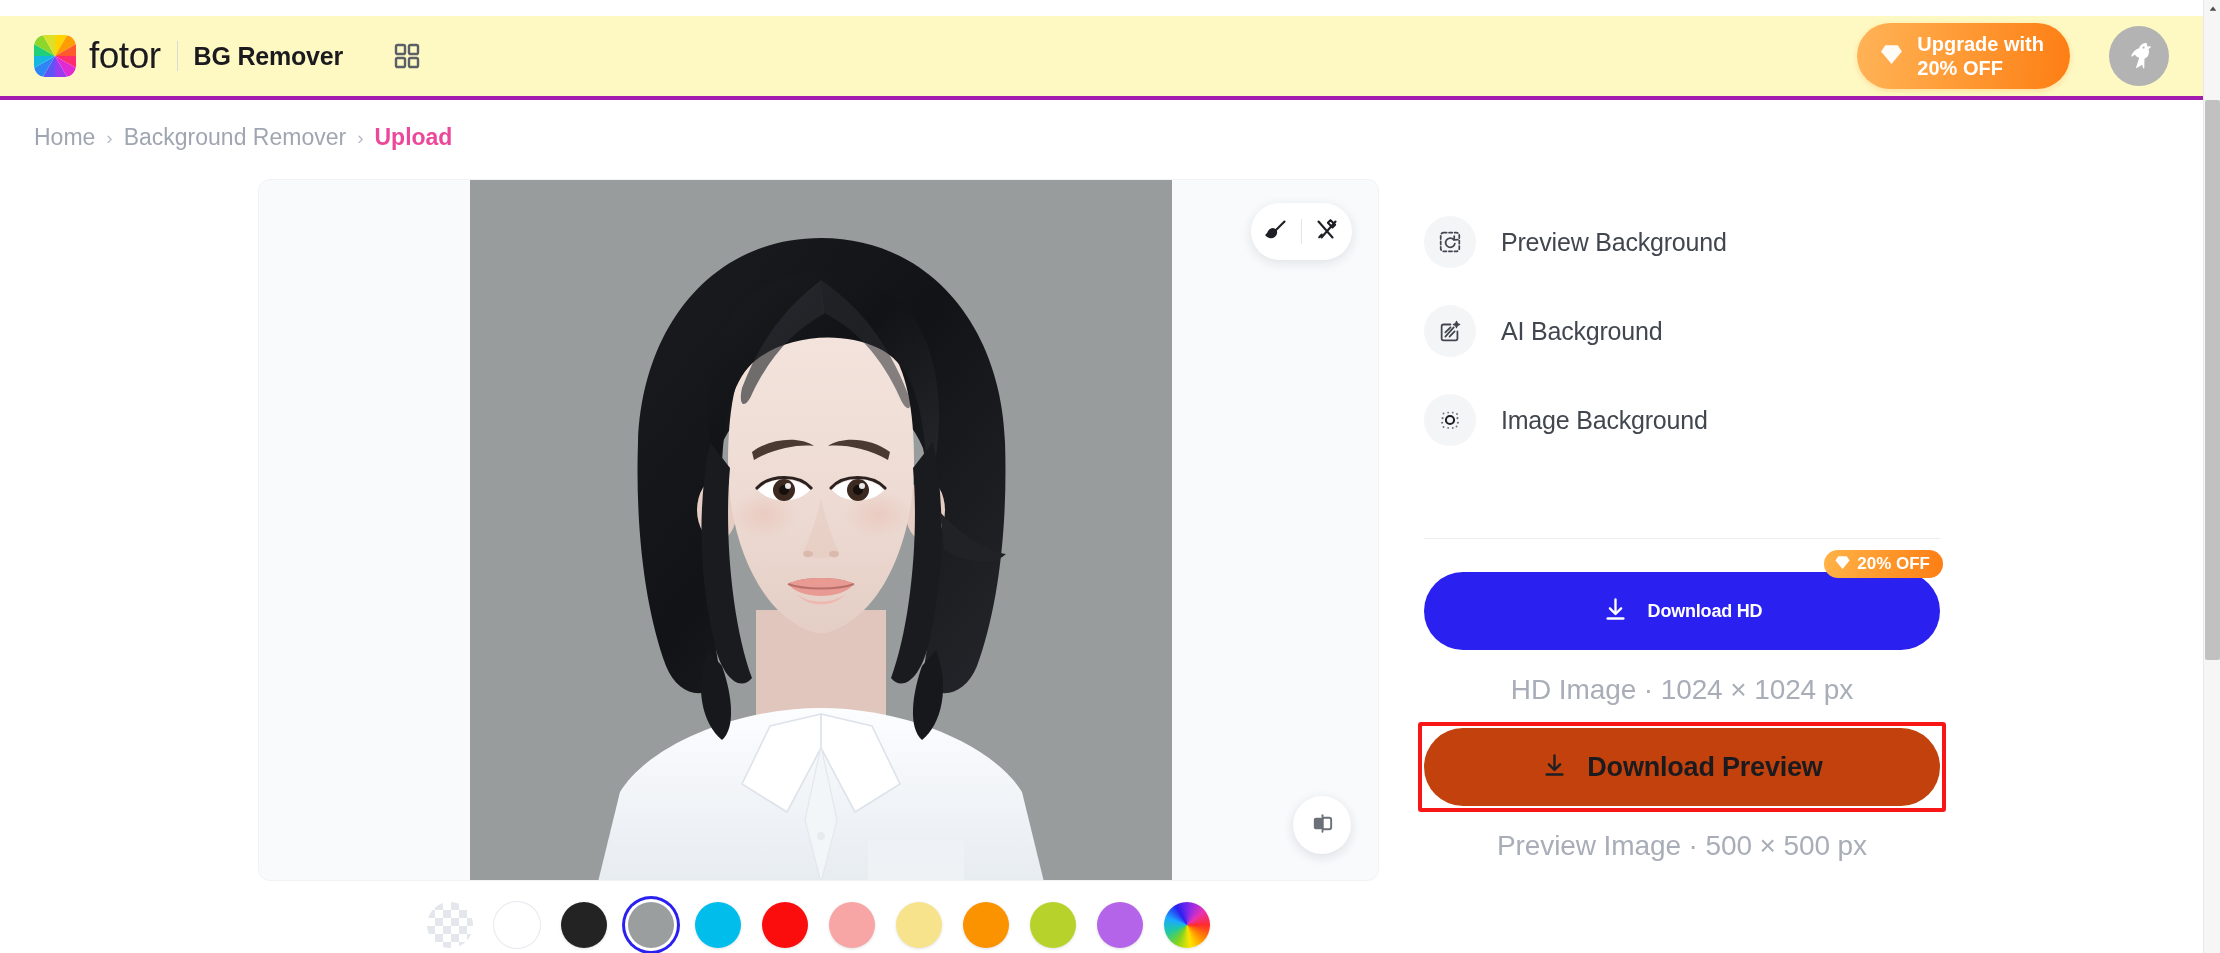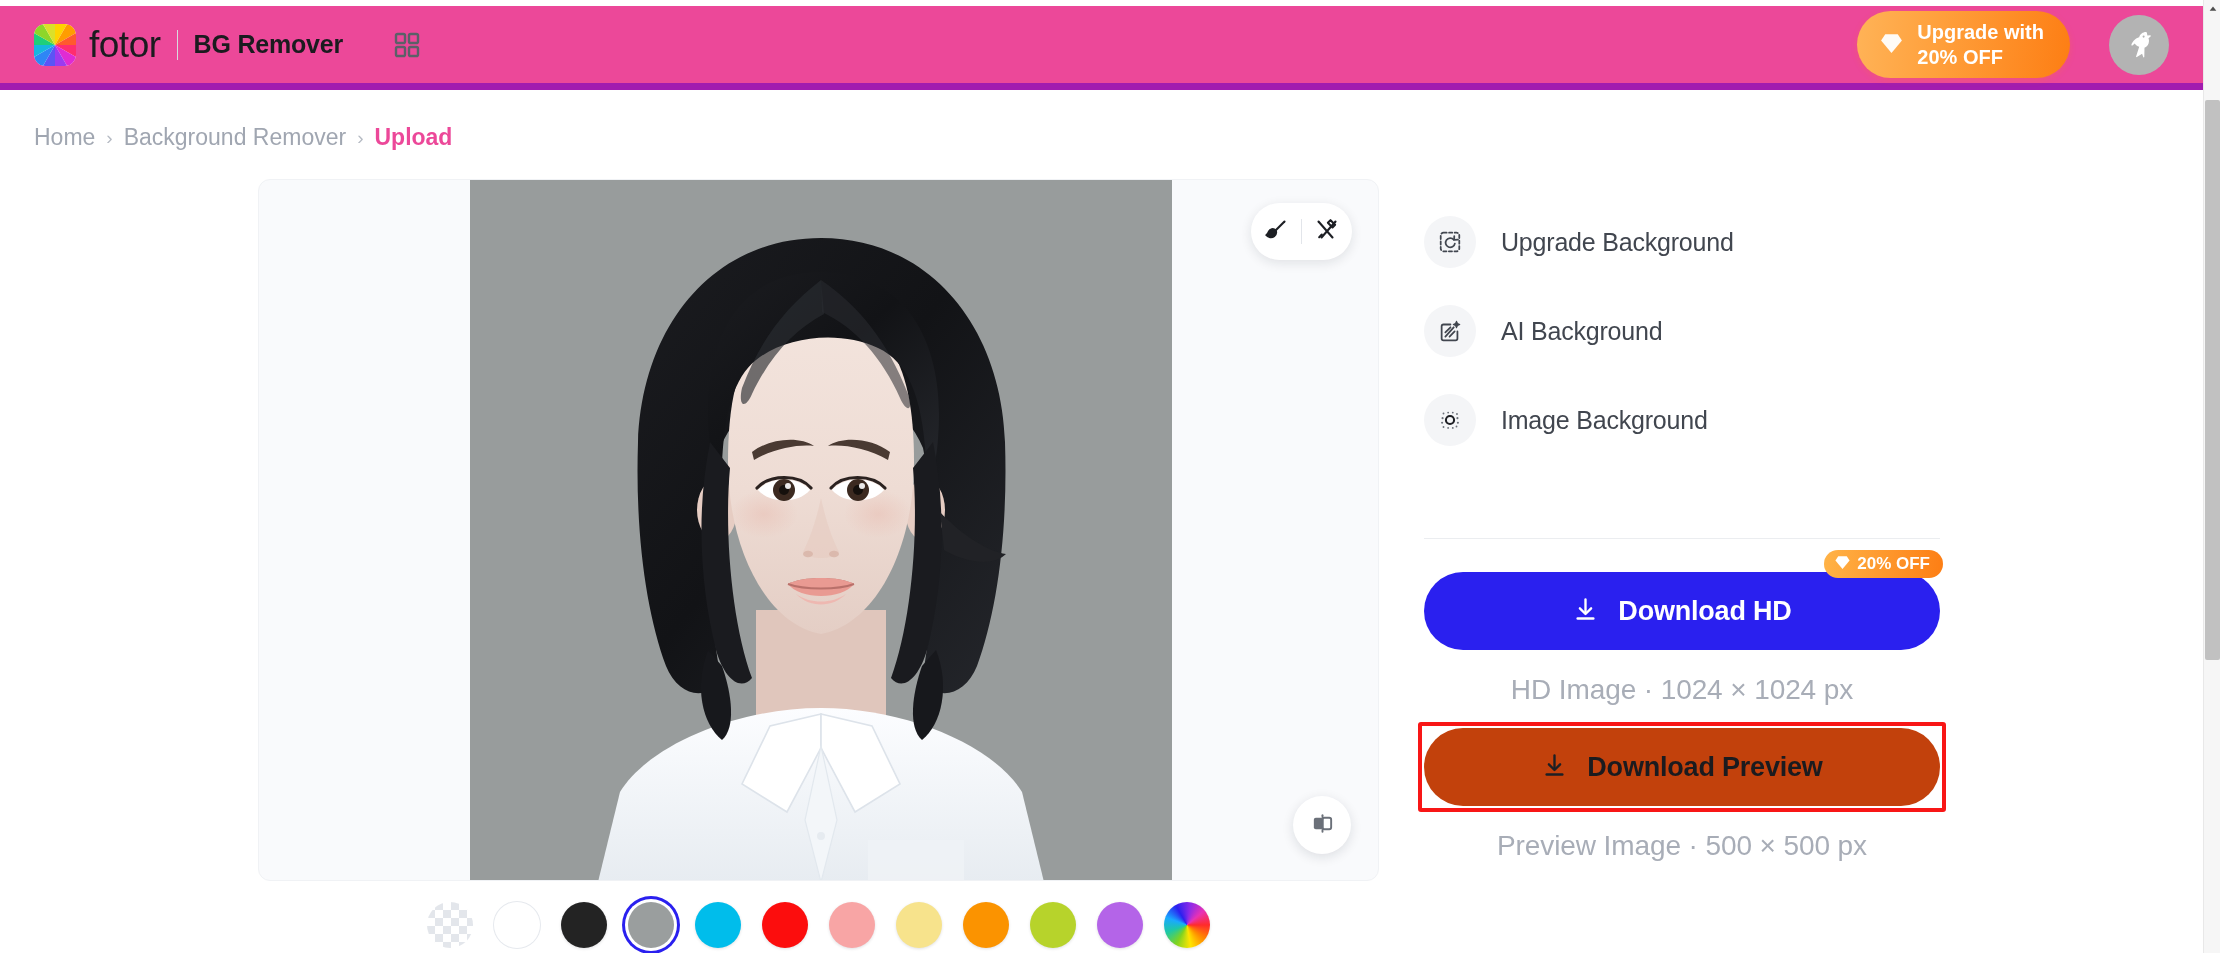--- a/index.html
+++ b/index.html
@@ -7,24 +7,24 @@
   html, body {
     width: 2220px; height: 953px;
     background: #ffffff;
     font-family: "Liberation Sans", sans-serif;
     overflow: hidden;
   }
   .app { position: relative; width: 2220px; height: 953px; background: #fff; }
 
   
   .header {
-    position: absolute; left: 0; top: 6px; width: 2203px; height: 84px;
-    background: #ec4899;
+    position: absolute; left: 0; top: 16px; width: 2203px; height: 84px;
+    background: #fef9c3;
     display: flex; align-items: center;
-    border-bottom: 7px solid #a21caf;
+    border-bottom: 4px solid #a21caf;
   }
   .brand { display: flex; align-items: center; margin-left: 34px; }
   .logo-mark {
     width: 42px; height: 42px; border-radius: 11px; overflow: hidden;
     position: relative; flex: none;
   }
   .logo-mark svg { display: block; width: 42px; height: 42px; }
   .brand-name {
     font-size: 37px; color: #1b1b1f; letter-spacing: -0.5px;
     margin-left: 13px; font-weight: 400;
@@ -143,21 +143,21 @@
     position: absolute; left: 1424px; top: 538px; width: 516px; height: 1px;
     background: #ebedf0;
   }
 
   .dl-section { position: absolute; left: 1424px; top: 572px; width: 516px; }
   .dl-hd {
     position: relative; width: 516px; height: 78px; border-radius: 39px;
     background: #2a20ef; border: none; cursor: pointer;
     display: flex; align-items: center; justify-content: center; gap: 19px;
   }
-  .dl-hd-label { color: #fff; font-size: 27px; font-weight: 700; letter-spacing: -0.2px; }
+  .dl-hd-label { color: #fff; font-size: 18px; font-weight: 700; letter-spacing: -0.2px; }
   .badge {
     position: absolute; right: -3px; top: -22px;
     background: linear-gradient(95deg, #ffb347 0%, #fd7e14 100%);
     border-radius: 16px; padding: 4px 13px 4px 10px;
     display: flex; align-items: center; gap: 6px;
   }
   .badge-text { color: #fff; font-size: 17px; font-weight: 700; }
   .dl-caption {
     text-align: center; color: #a8adb7; font-size: 28px;
     margin-top: 24px; letter-spacing: -0.1px;
@@ -402,21 +402,21 @@
   <div class="panel">
 
     <div class="opt-row">
       <div class="opt-circle">
         <svg viewBox="0 0 28 28" width="26" height="26" fill="none" stroke="#41464f" stroke-width="1.9" stroke-linecap="round" stroke-linejoin="round">
           <rect x="4" y="4" width="20" height="20" rx="3" stroke-dasharray="3.4 2.6"></rect>
           <path d="M18 11.5 a5 5 0 1 0 1.2 4.2"></path>
           <path d="M18.6 7.6 l-0.2 4.2 4.2-0.4"></path>
         </svg>
       </div>
-      <div class="opt-label">Upgrade Background</div>
+      <div class="opt-label">Preview Background</div>
     </div>
 
     <div class="opt-row">
       <div class="opt-circle">
         <svg viewBox="0 0 28 28" width="26" height="26" fill="none" stroke="#41464f" stroke-width="1.9" stroke-linecap="round" stroke-linejoin="round">
           <path d="M22 14.5 V22 a2 2 0 0 1 -2 2 H7 a2 2 0 0 1 -2 -2 V9 a2 2 0 0 1 2 -2 h7.5"></path>
           <path d="M9 20 L18 10"></path>
           <path d="M9 15.5 L14.5 10"></path>
           <path d="M13.5 20 L19 14.5"></path>
           <path d="M21 3.5 l1.1 2.4 2.4 1.1 -2.4 1.1 -1.1 2.4 -1.1-2.4 -2.4-1.1 2.4-1.1z" fill="#41464f" stroke-width="1.1"></path>

